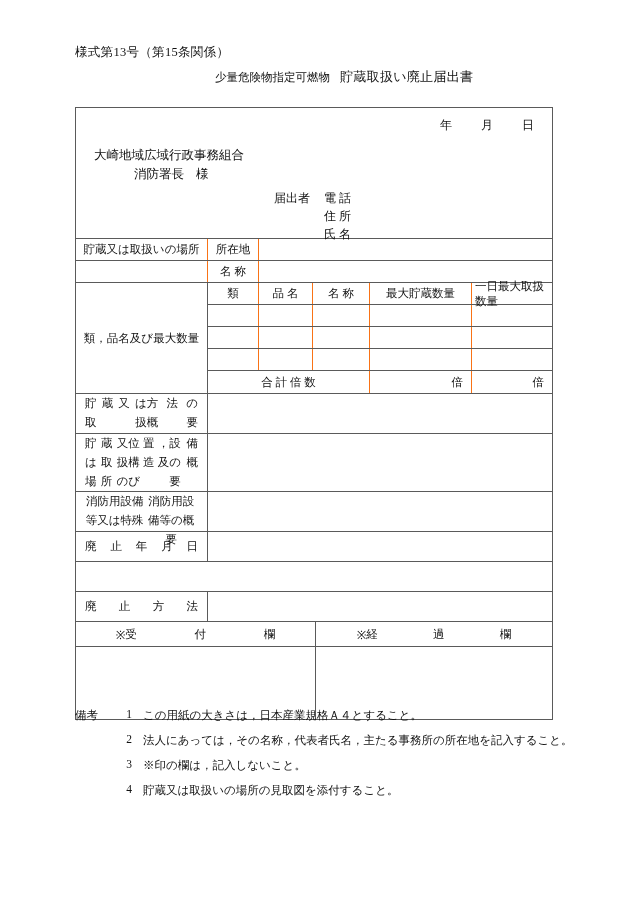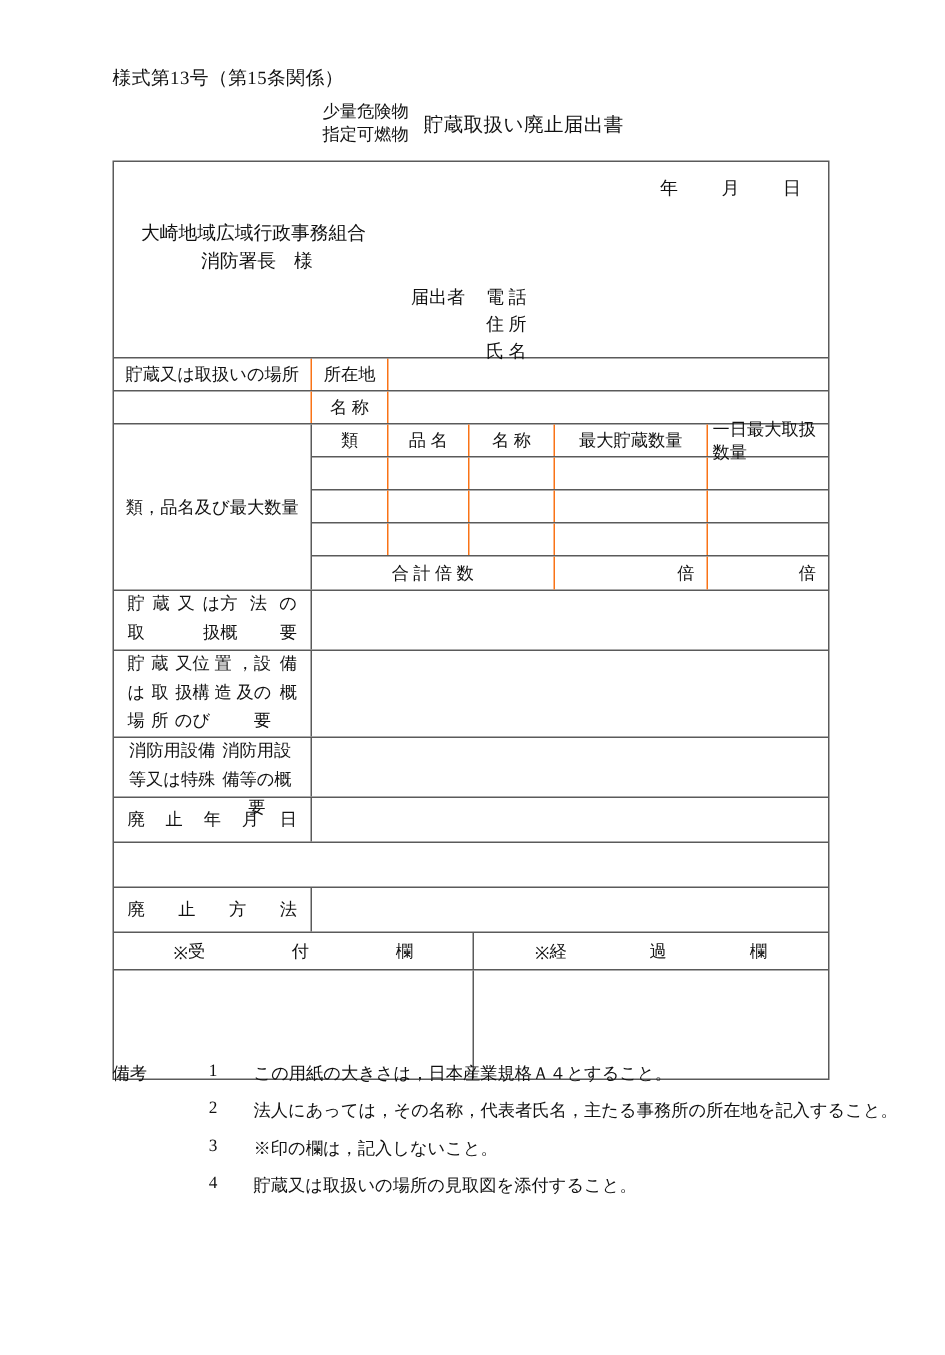--- a/index.html
+++ b/index.html
@@ -35,21 +35,21 @@
   .title-block {
     position: absolute;
     left: 215px;
     top: 68px;
     display: flex;
     align-items: center;
     white-space: nowrap;
   }
   .title-stack {
     display: flex;
-    flex-direction: column;
+    flex-direction: row;
     font-size: 11.5px;
     line-height: 15px;
   }
   .title-main {
     font-size: 13px;
     margin-left: 10px;
     letter-spacing: 0.3px;
   }
 
   
@@ -252,21 +252,20 @@
     position: absolute;
     left: 75px;
     top: 708px;
     width: 500px;
     font-size: 11.5px;
   }
   .note-row {
     display: flex;
     margin-bottom: 10px;
     white-space: nowrap;
-    gap: 13px;
   }
   .note-head {
     width: 40px;
     flex: 0 0 40px;
   }
   .note-num {
     width: 28px;
     flex: 0 0 28px;
     text-align: center;
   }

